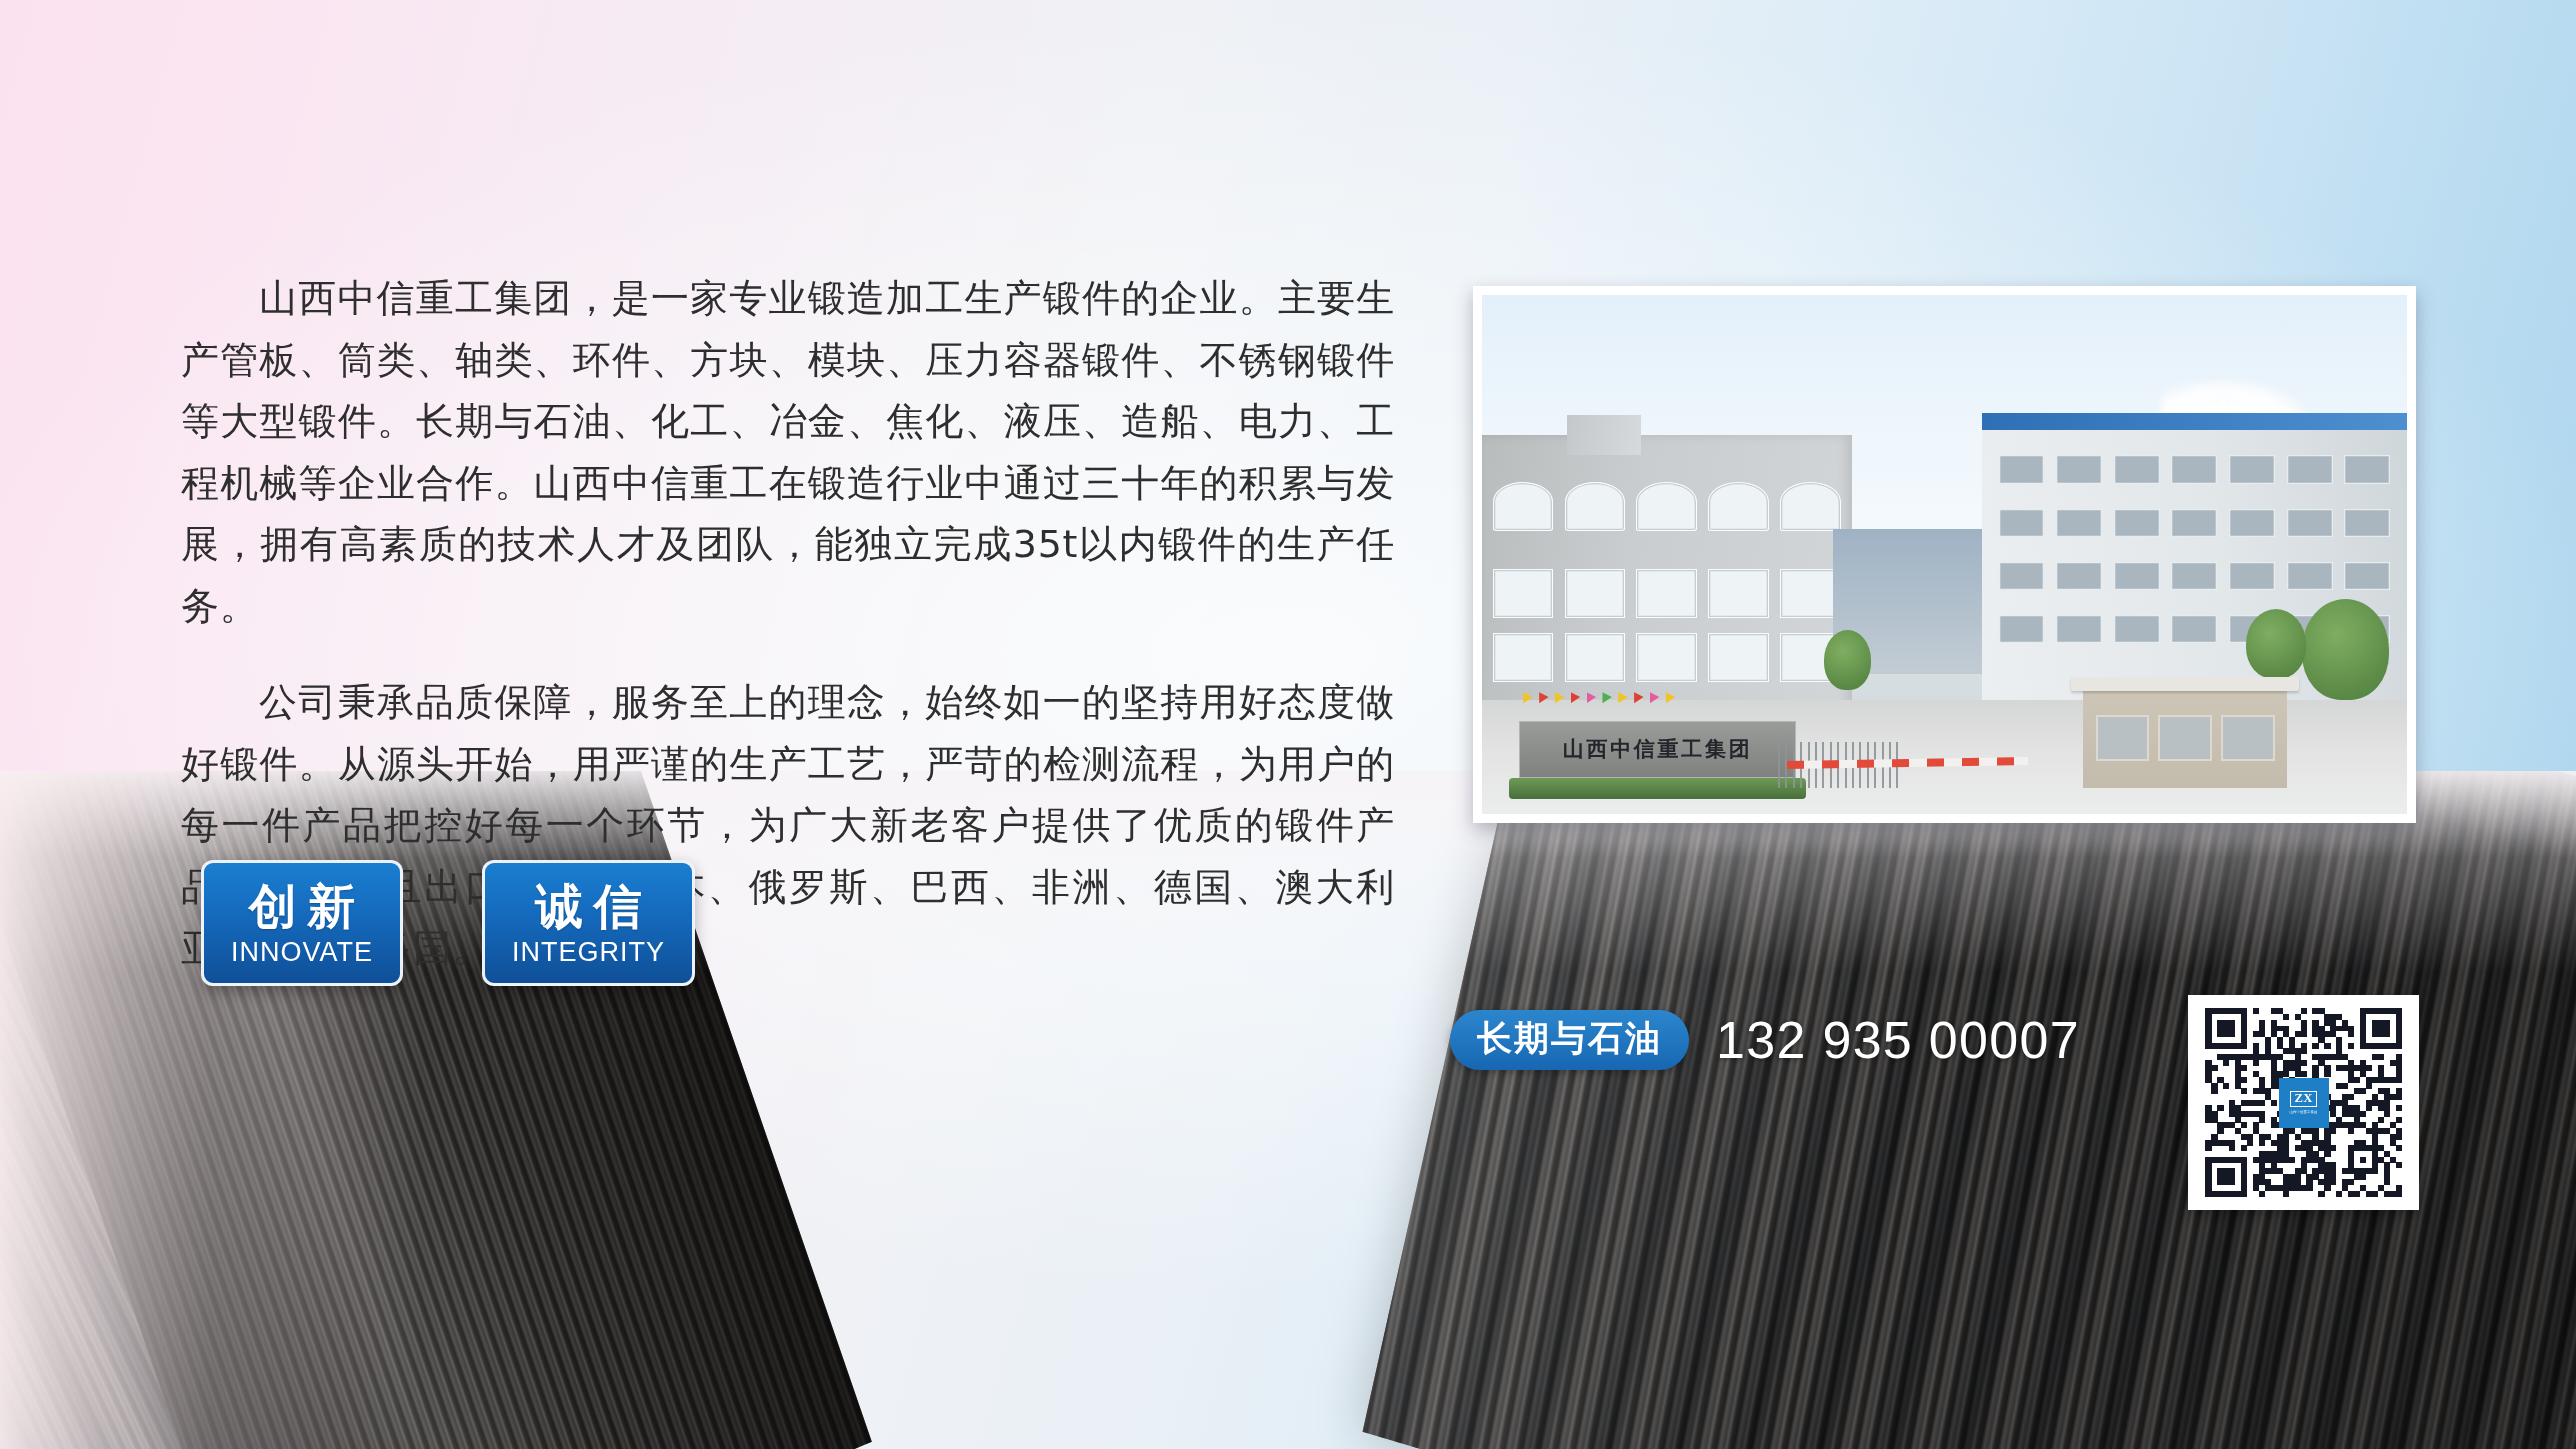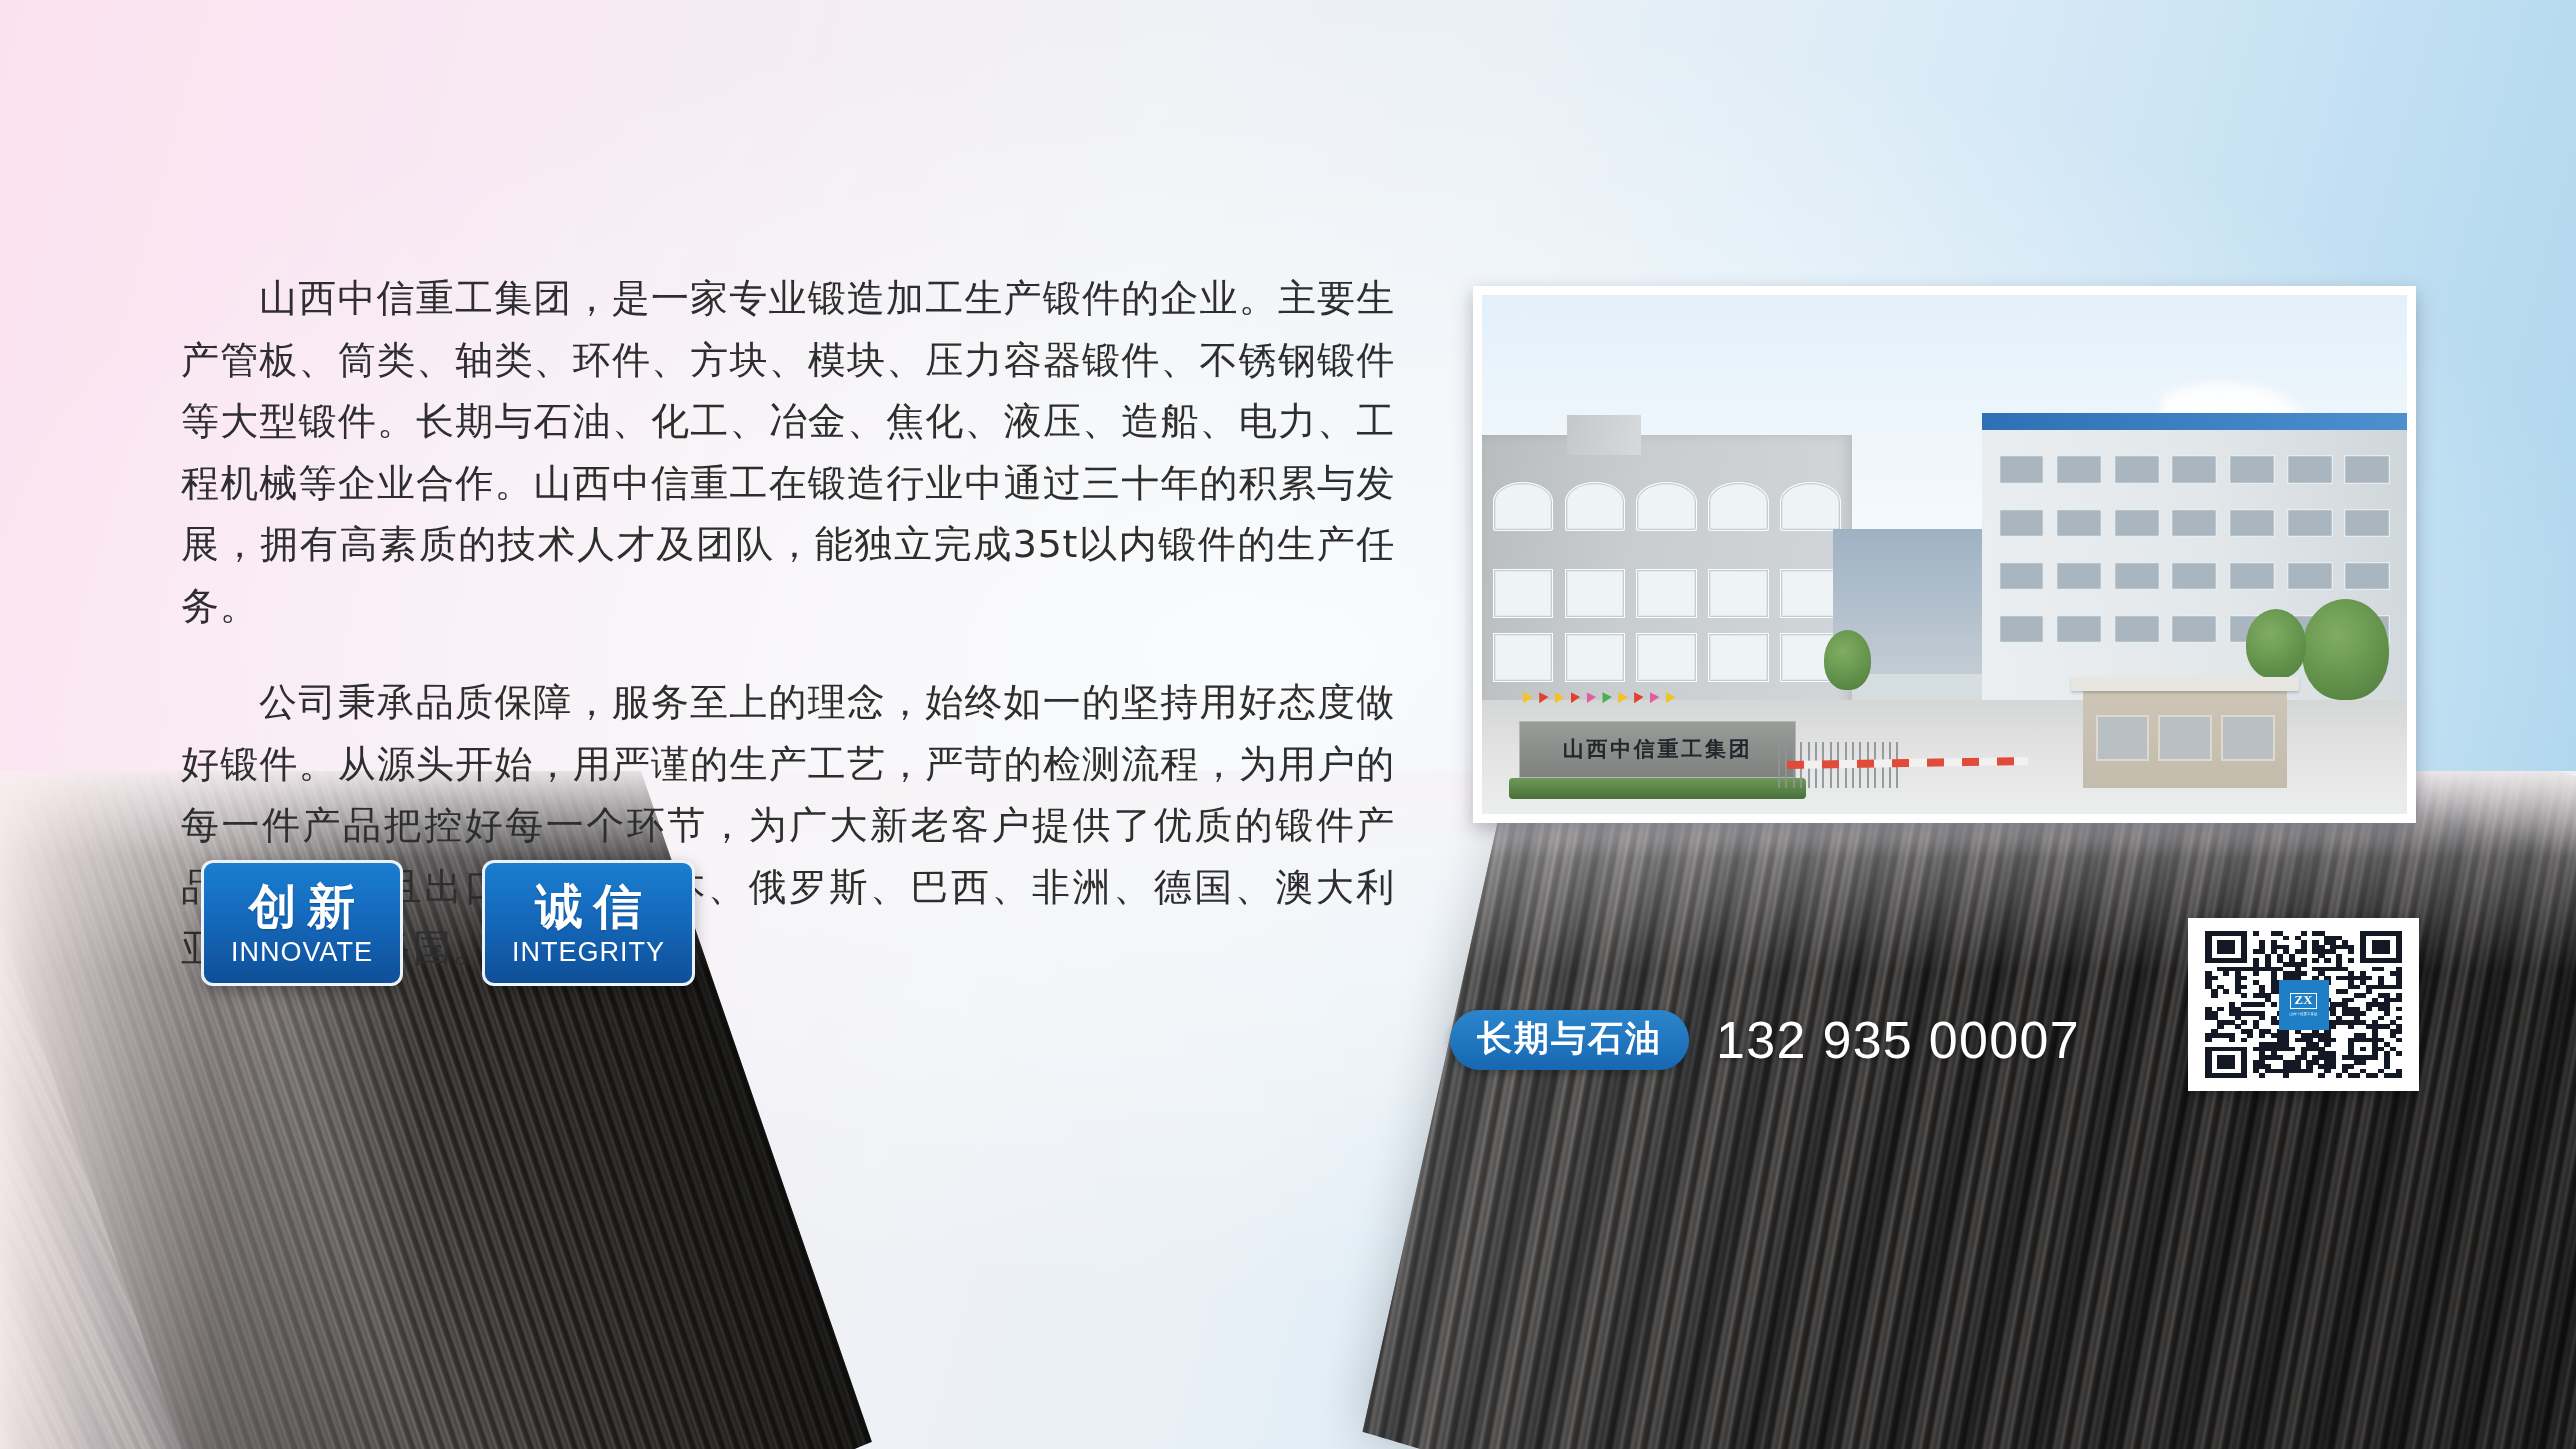--- a/index.html
+++ b/index.html
@@ -327,22 +327,22 @@
     font-size:52px;
     font-weight:400;
     letter-spacing:1.3px;
     font-family:"Liberation Sans",sans-serif;
     text-shadow:0 1.3px 5.4px rgba(0,0,0,.45);
     white-space:nowrap;
   }
 
   
   #qr-card{
-    position:absolute; left:2188px; top:918px;
-    width:231px; height:173px;
+    position:absolute; left:2188px; top:995px;
+    width:231px; height:215px;
     background:#ffffff;
     padding:13.4px 17.4px;
     box-shadow:0 4px 12px rgba(0,0,0,.32);
   }
   #qr-canvas{ width:100%; height:100%; position:relative; }
   #qr-canvas .mod{ position:absolute; background:#141824; }
   #qr-logo{
     position:absolute; left:50%; top:50%;
     transform:translate(-50%,-50%);
     width:50px; height:50px;

